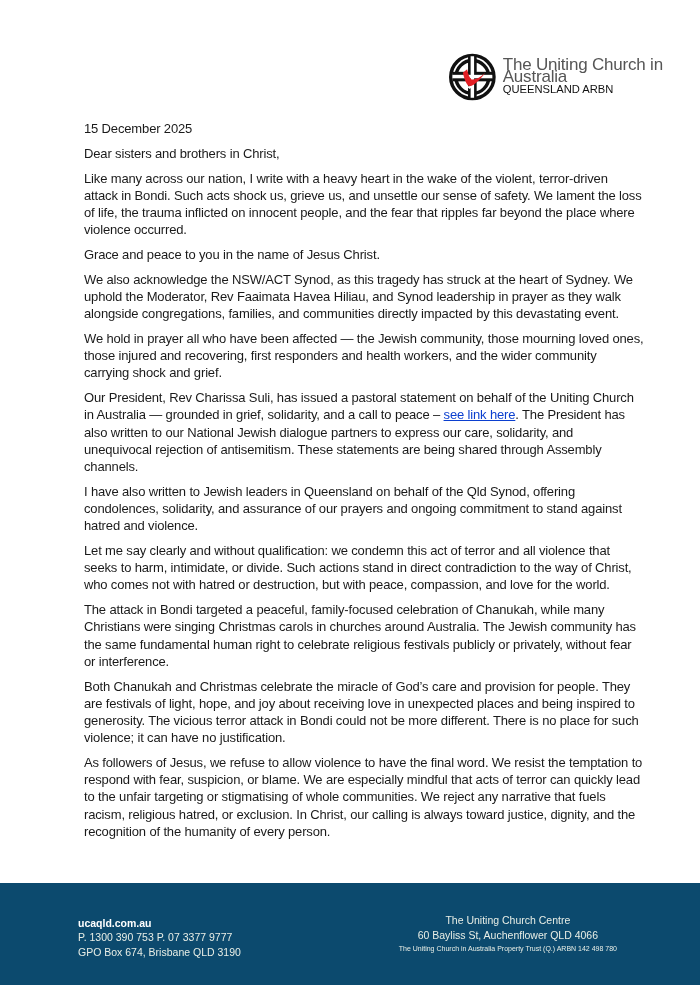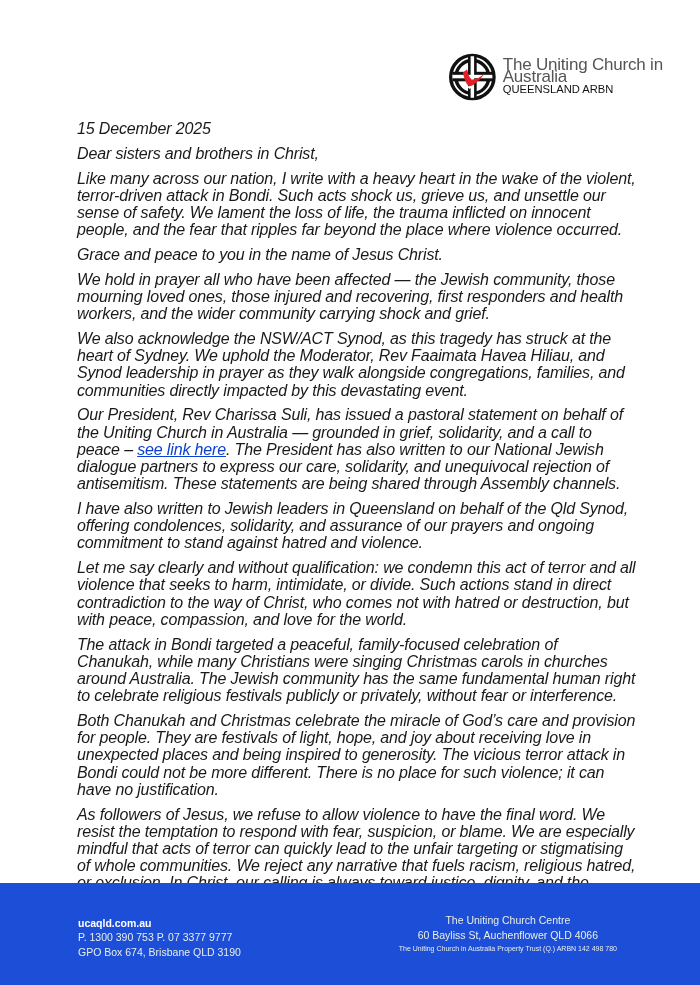--- a/index.html
+++ b/index.html
@@ -3,26 +3,26 @@
 <meta charset="utf-8">
 <style>
   html, body { margin:0; padding:0; }
   body { width:700px; height:985px; background:#ffffff; position:relative; overflow:hidden;
          font-family:"Liberation Sans", sans-serif; color:#1a1a1a; }
   .logo { position:absolute; left:449px; top:50px; display:flex; align-items:center; }
   .logo-mark { width:54px; height:54px; }
   .logo-text { margin-left:7px; line-height:12px; }
   .logo-line1 { font-size:17px; color:#555; letter-spacing:-0.2px; }
   .logo-line2 { font-size:11.2px; color:#111; letter-spacing:0px; }
-  .content { position:absolute; left:77px; top:120px; width:560px; font-size:16px; line-height:17.2px; letter-spacing:-0.15px;font-style:italic; }
+  .content { position:absolute; left:84px; top:120px; width:560px; font-size:13px; line-height:17.2px; letter-spacing:-0.15px; }
   .content p { margin:0 0 7.6px 0; }
   .date { margin-bottom:7.6px !important; }
   .title { font-weight:bold; margin-bottom:24px !important; }
   a.link { color:#0b3fcf; text-decoration:underline; }
-  .footer { position:absolute; left:0; top:883px; width:700px; height:102px; background:#1d4ed8; color:#e8eee6; }
+  .footer { position:absolute; left:0; top:883px; width:700px; height:102px; background:#0c4a6e; color:#e8eee6; }
   .f-left { position:absolute; left:78px; top:33px; font-size:10.5px; line-height:14.3px; }
   .f-left .web { font-weight:bold; color:#fff; }
   .f-right { position:absolute; right:83px; top:30px; text-align:center; font-size:10.5px; line-height:15px; }
   .f-right .small { font-size:7px; line-height:12px; }
 </style>
 </head>
 <body>
 
 <div class="logo">
   <svg class="logo-mark" viewBox="0 0 54 54">
@@ -39,22 +39,22 @@
     <div class="logo-line1">The Uniting Church in Australia</div>
     <div class="logo-line2">QUEENSLAND ARBN</div>
   </div>
 </div>
 
 <div class="content">
   <p class="date">15 December 2025</p>
   <p>Dear sisters and brothers in Christ,</p>
   <p>Like many across our nation, I write with a heavy heart in the wake of the violent, terror-driven attack in Bondi. Such acts shock us, grieve us, and unsettle our sense of safety. We lament the loss of life, the trauma inflicted on innocent people, and the fear that ripples far beyond the place where violence occurred.</p>
   <p>Grace and peace to you in the name of Jesus Christ.</p>
+  <p>We also acknowledge the NSW/ACT Synod, as this tragedy has struck at the heart of Sydney. We uphold the Moderator, Rev Faaimata Havea Hiliau, and Synod leadership in prayer as they walk alongside congregations, families, and communities directly impacted by this devastating event.</p>
   <p>We hold in prayer all who have been affected — the Jewish community, those mourning loved ones, those injured and recovering, first responders and health workers, and the wider community carrying shock and grief.</p>
-  <p>We also acknowledge the NSW/ACT Synod, as this tragedy has struck at the heart of Sydney. We uphold the Moderator, Rev Faaimata Havea Hiliau, and Synod leadership in prayer as they walk alongside congregations, families, and communities directly impacted by this devastating event.</p>
   <p><span>Our President, Rev Charissa Suli, has issued a pastoral statement on behalf of the Uniting Church in Australia — grounded in grief, solidarity, and a call to peace – </span><a class="link">see link here</a><span>. The President has also written to our National Jewish dialogue partners to express our care, solidarity, and unequivocal rejection of antisemitism. These statements are being shared through Assembly channels.</span></p>
   <p>I have also written to Jewish leaders in Queensland on behalf of the Qld Synod, offering condolences, solidarity, and assurance of our prayers and ongoing commitment to stand against hatred and violence.</p>
   <p>Let me say clearly and without qualification: we condemn this act of terror and all violence that seeks to harm, intimidate, or divide. Such actions stand in direct contradiction to the way of Christ, who comes not with hatred or destruction, but with peace, compassion, and love for the world.</p>
   <p>The attack in Bondi targeted a peaceful, family-focused celebration of Chanukah, while many Christians were singing Christmas carols in churches around Australia. The Jewish community has the same fundamental human right to celebrate religious festivals publicly or privately, without fear or interference.</p>
   <p>Both Chanukah and Christmas celebrate the miracle of God’s care and provision for people. They are festivals of light, hope, and joy about receiving love in unexpected places and being inspired to generosity. The vicious terror attack in Bondi could not be more different. There is no place for such violence; it can have no justification.</p>
   <p>As followers of Jesus, we refuse to allow violence to have the final word. We resist the temptation to respond with fear, suspicion, or blame. We are especially mindful that acts of terror can quickly lead to the unfair targeting or stigmatising of whole communities. We reject any narrative that fuels racism, religious hatred, or exclusion. In Christ, our calling is always toward justice, dignity, and the recognition of the humanity of every person.</p>
 </div>
 
 <div class="footer">
   <div class="f-left">

